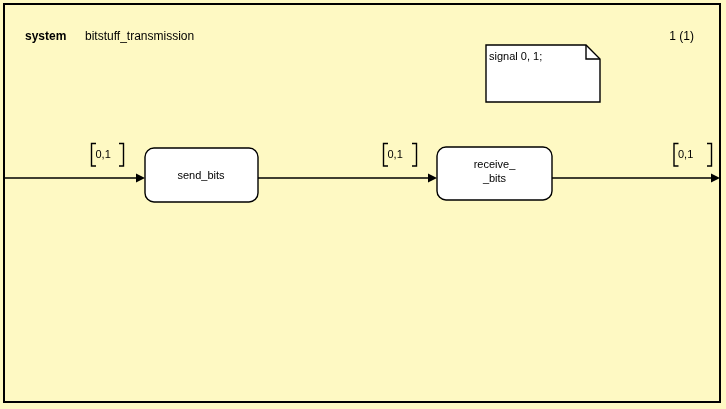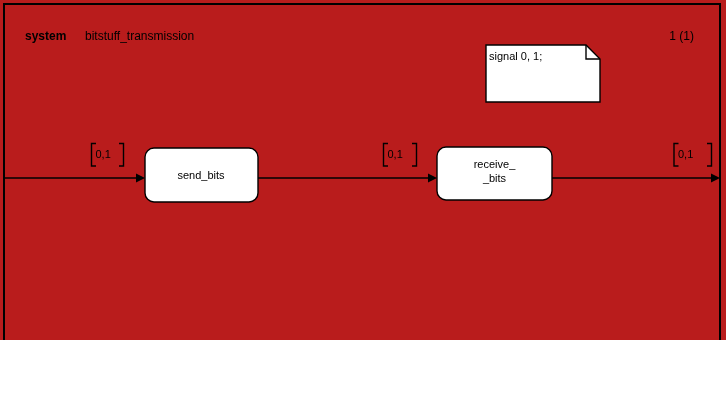--- a/index.html
+++ b/index.html
@@ -3,22 +3,22 @@
 <meta charset="utf-8">
 <style>
   html, body {
     margin: 0;
     padding: 0;
     background: #ffffff;
   }
   .canvas {
     position: relative;
     width: 726px;
-    height: 340px;
-    background: #b91c1c;
+    height: 409px;
+    background: #fef9c3;
     overflow: hidden;
   }
   svg {
     display: block;
   }
   svg text {
     fill: #000000;
     font-family: "Liberation Sans", "DejaVu Sans", sans-serif;
   }
   .t11 { font-size: 11px; }

